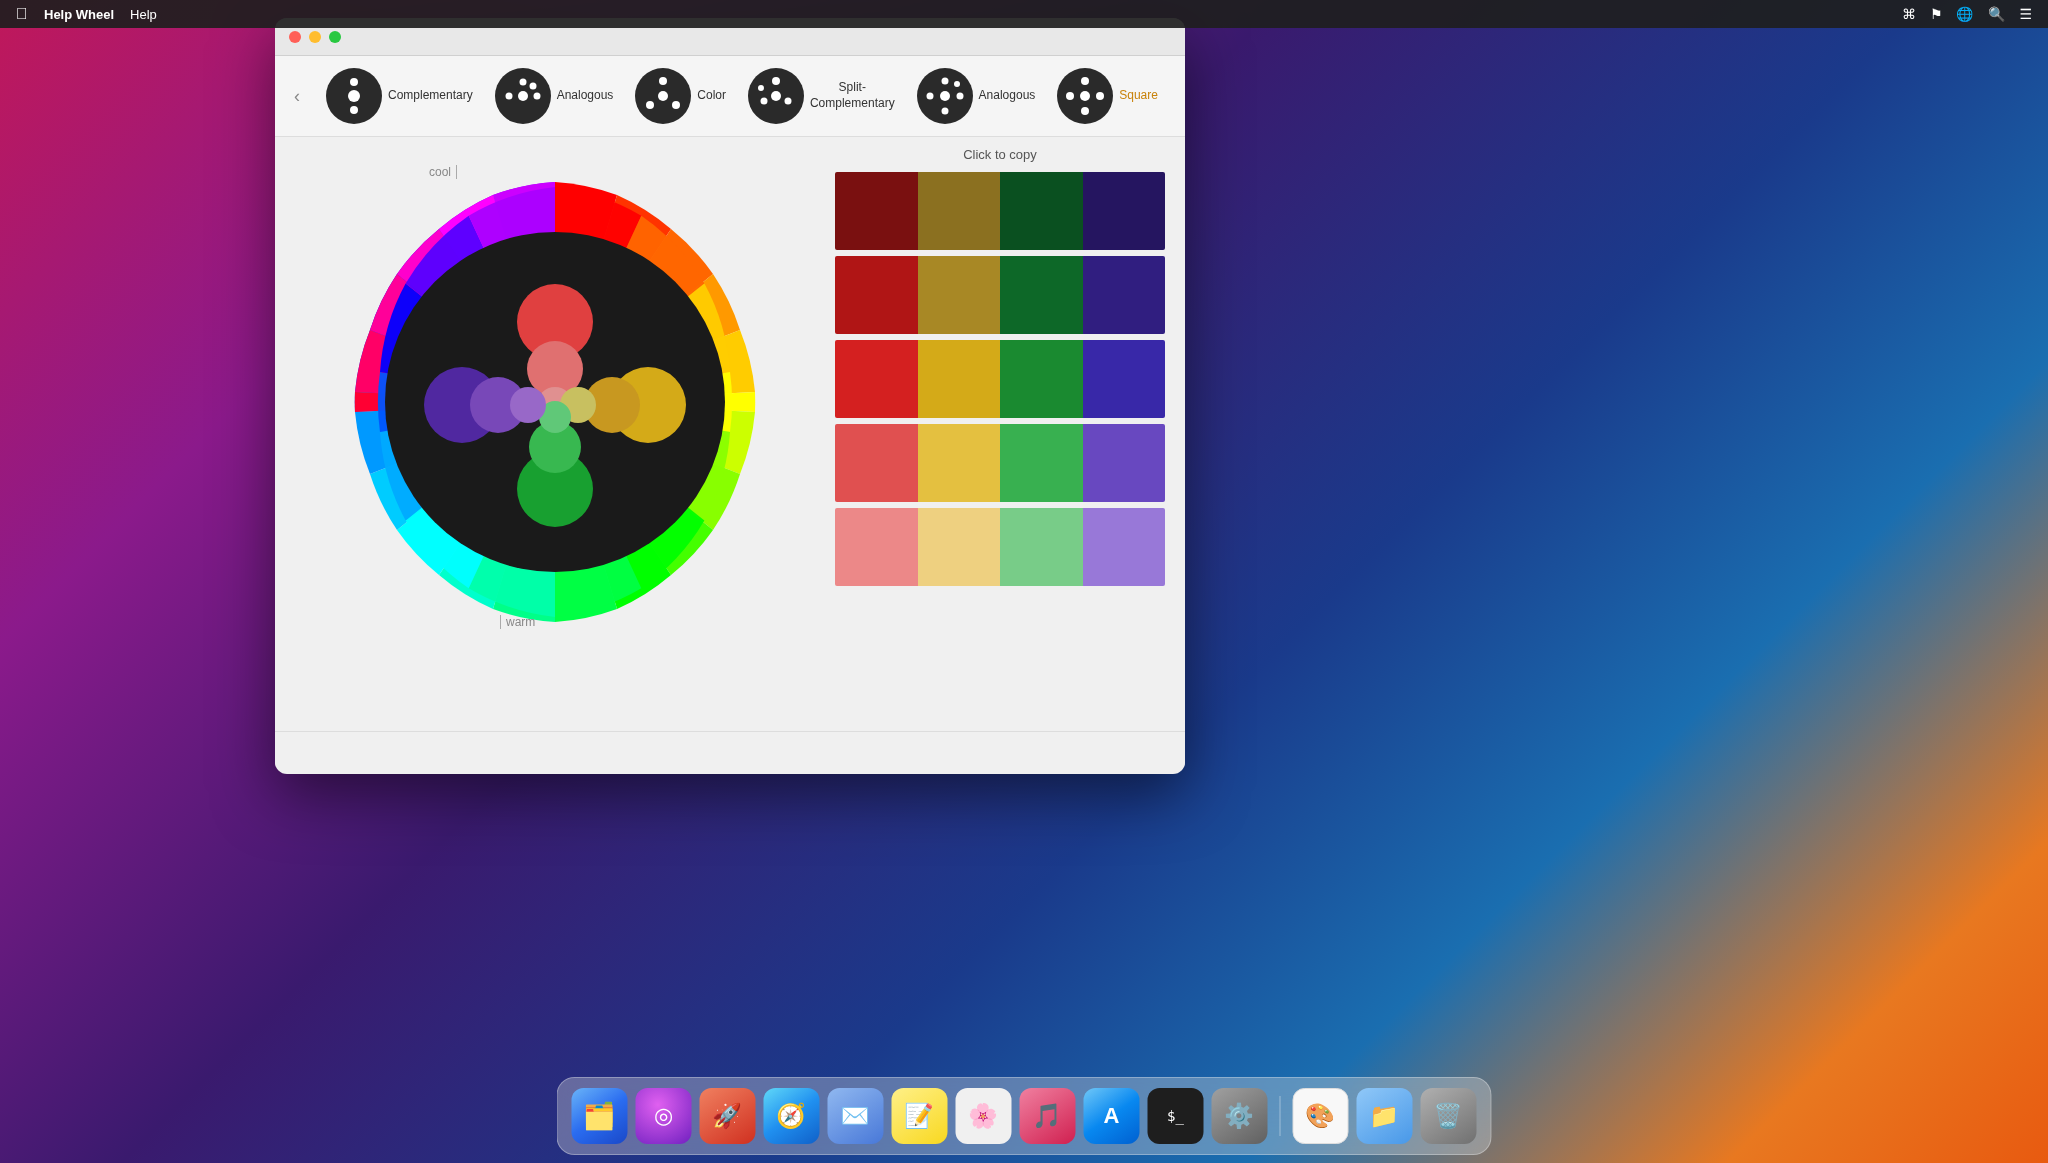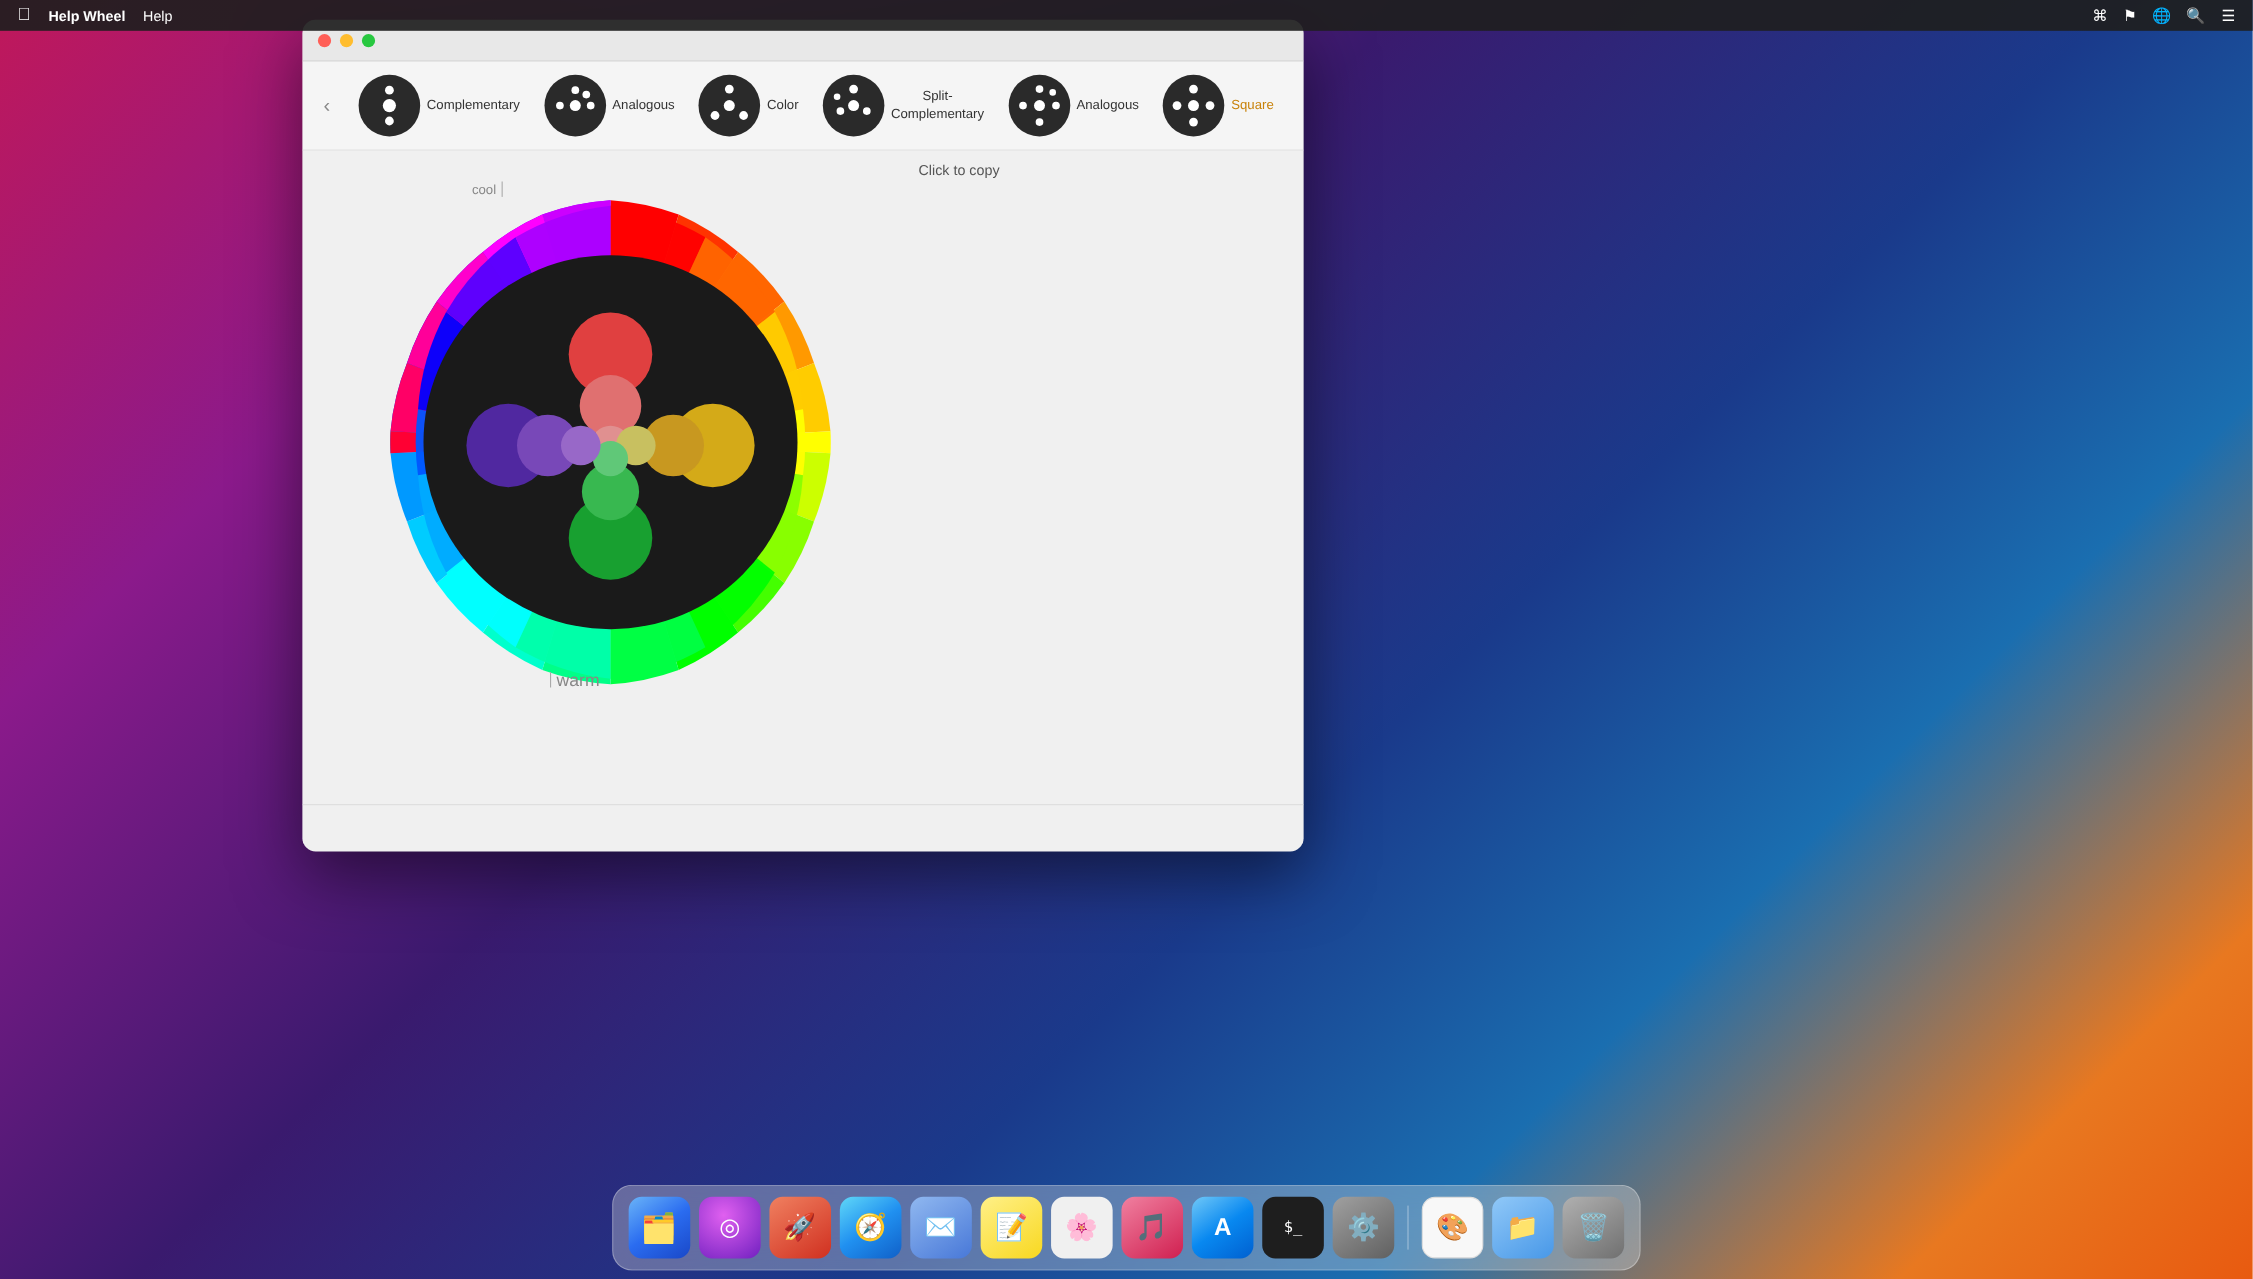--- a/index.html
+++ b/index.html
@@ -135,21 +135,21 @@
       flex-shrink: 0;
       display: flex;
       flex-direction: column;
       align-items: center;
     }
 
     
     .palette-panel {
       flex: 1;
       display: flex;
-      flex-direction: row;
+      flex-direction: column;
       gap: 2px;
     }
     .click-to-copy {
       font-size: 13px;
       color: #555;
       text-align: center;
       margin-bottom: 8px;
     }
     .palette-row {
       display: flex;
@@ -322,21 +322,21 @@
   <div class="main-content">
 
     <div class="wheel-container">
       <div style="position:relative; width:510px; height:510px;">
         
         <div style="position:absolute; top:18px; left:129px; font-size:12px; color:#888; display:flex; align-items:center; gap:3px;">
           <span>cool</span>
             <span style="display:inline-block; width:1px; height:14px; background:#aaa; margin-left:2px;"></span>
         </div>
         
-        <div style="position:absolute; bottom:28px; left:200px; font-size:16px; color:#888; display:flex; align-items:flex-start; gap:3px;">
+        <div style="position:absolute; bottom:28px; left:200px; font-size:12px; color:#888; display:flex; align-items:flex-start; gap:3px;">
           <span style="display:inline-block; width:1px; height:14px; background:#aaa; margin-right:2px;"></span>
             <span>warm</span>
         </div>
 
         <svg width="510" height="510" viewBox="0 0 510 510">
 
           <defs>
             <filter id="shadow">
               <feDropShadow dx="0" dy="4" stdDeviation="8" flood-opacity="0.4"></feDropShadow>
             </filter>

